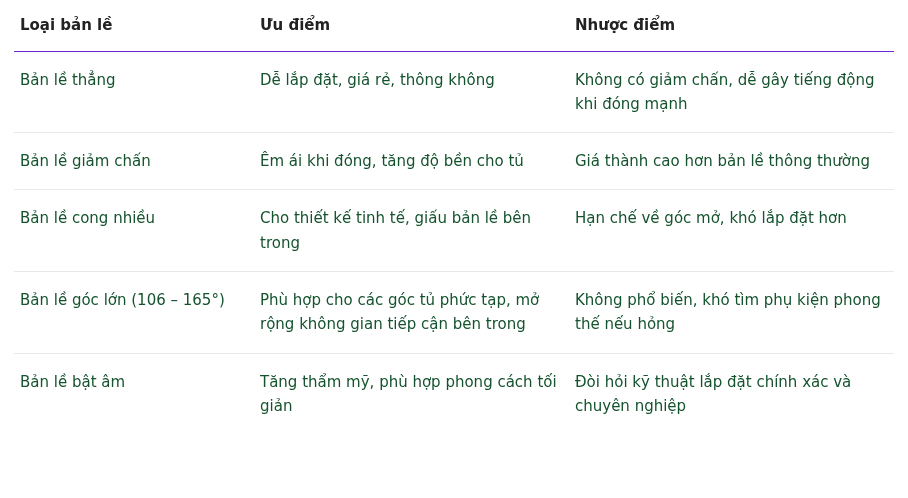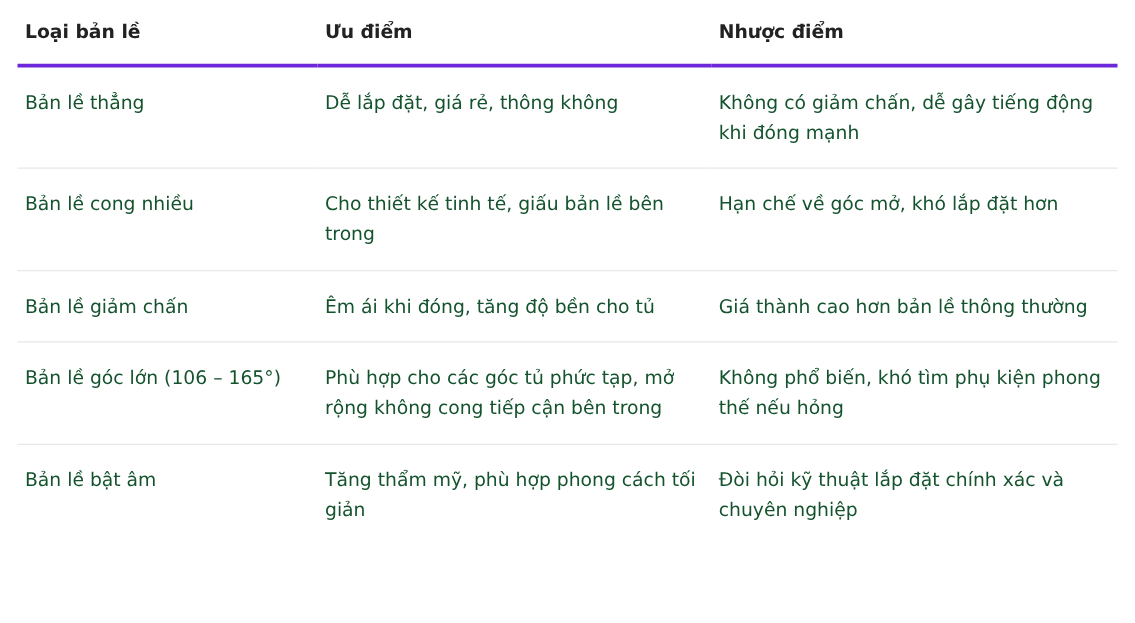--- a/index.html
+++ b/index.html
@@ -27,21 +27,21 @@
   table.comparison col.c1 { width: 240px; }
   table.comparison col.c2 { width: 315px; }
   table.comparison col.c3 { width: 325px; }
 
   table.comparison th {
     text-align: left;
     font-size: 15px;
     font-weight: bold;
     color: #222222;
     padding: 14px 12px 14px 6px;
-    border-bottom: 3px solid #6d28d9;
+    border-bottom: 1px solid #6d28d9;
     vertical-align: top;
     line-height: 1.5;
   }
   table.comparison td {
     text-align: left;
     font-size: 15px;
     font-weight: normal;
     color: #14532d;
     padding: 16px 12px 16px 6px;
     border-bottom: 1px solid #e8e8e8;
@@ -69,32 +69,32 @@
         <th>Nhược điểm</th>
       </tr>
     </thead>
     <tbody>
       <tr>
         <td>Bản lề thẳng</td>
         <td>Dễ lắp đặt, giá rẻ, thông không</td>
         <td>Không có giảm chấn, dễ gây tiếng động khi đóng mạnh</td>
       </tr>
       <tr>
+        <td>Bản lề giảm chấn</td>
+        <td>Êm ái khi đóng, tăng độ bền cho tủ</td>
+        <td>Giá thành cao hơn bản lề thông thường</td>
+      </tr>
+      <tr>
         <td>Bản lề cong nhiều</td>
         <td>Cho thiết kế tinh tế, giấu bản lề bên trong</td>
         <td>Hạn chế về góc mở, khó lắp đặt hơn</td>
       </tr>
       <tr>
-        <td>Bản lề giảm chấn</td>
-        <td>Êm ái khi đóng, tăng độ bền cho tủ</td>
-        <td>Giá thành cao hơn bản lề thông thường</td>
-      </tr>
-      <tr>
         <td>Bản lề góc lớn (106 – 165°)</td>
-        <td>Phù hợp cho các góc tủ phức tạp, mở rộng không cong tiếp cận bên trong</td>
+        <td>Phù hợp cho các góc tủ phức tạp, mở rộng không gian tiếp cận bên trong</td>
         <td>Không phổ biến, khó tìm phụ kiện phong thế nếu hỏng</td>
       </tr>
       <tr>
         <td>Bản lề bật âm</td>
         <td>Tăng thẩm mỹ, phù hợp phong cách tối giản</td>
         <td>Đòi hỏi kỹ thuật lắp đặt chính xác và chuyên nghiệp</td>
       </tr>
     </tbody>
   </table>
 </div>

